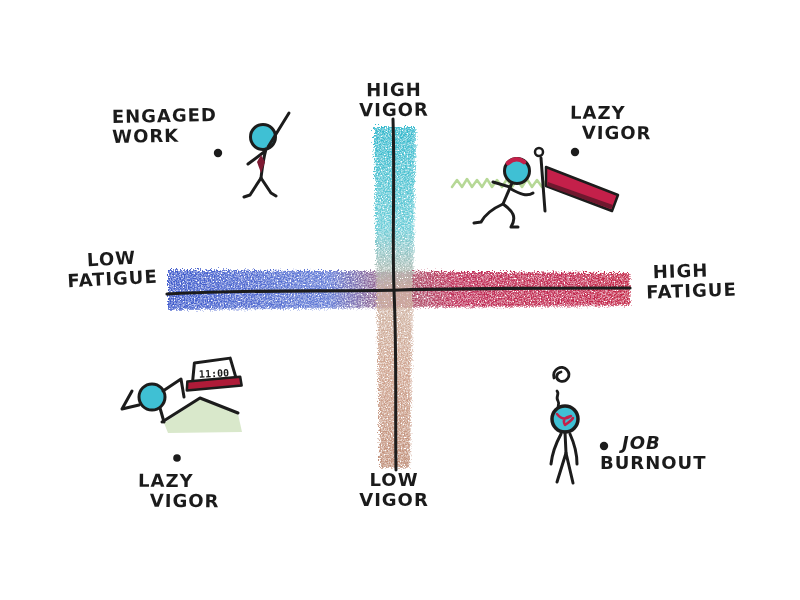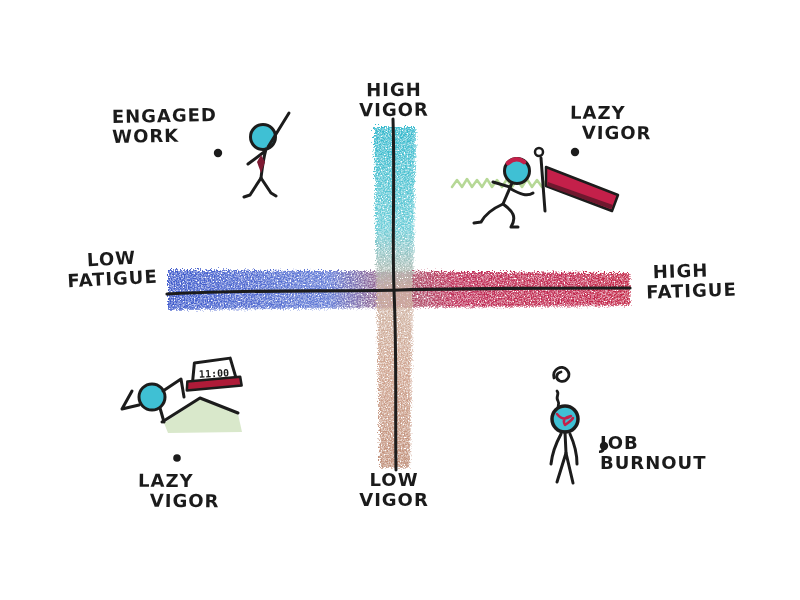--- a/index.html
+++ b/index.html
@@ -5,21 +5,21 @@
   html,body{margin:0;padding:0;background:#fff;}
   .stage{position:relative;width:800px;height:600px;background:#ffffff;overflow:hidden;
          font-family:"DejaVu Sans",sans-serif;}
   .art{position:absolute;left:0;top:0;}
   .label{position:absolute;font-weight:bold;color:#1b1b1b;font-size:18px;
          letter-spacing:1px;line-height:1.12;white-space:nowrap;}
   .label span{display:block;}
   .center{text-align:center;}
   .ind7{margin-left:7px;}
   .ind12{margin-left:12px;}
-  .ind22{}
+  .ind22{margin-left:22px;font-style:italic;}
 </style>
 </head>
 <body>
 
 <div class="stage">
 
   <svg class="art" width="800" height="600" viewBox="0 0 800 600">
     <defs>
       <linearGradient id="hGrad" x1="0" y1="0" x2="1" y2="0">
         <stop offset="0" stop-color="#3350c8"></stop>

